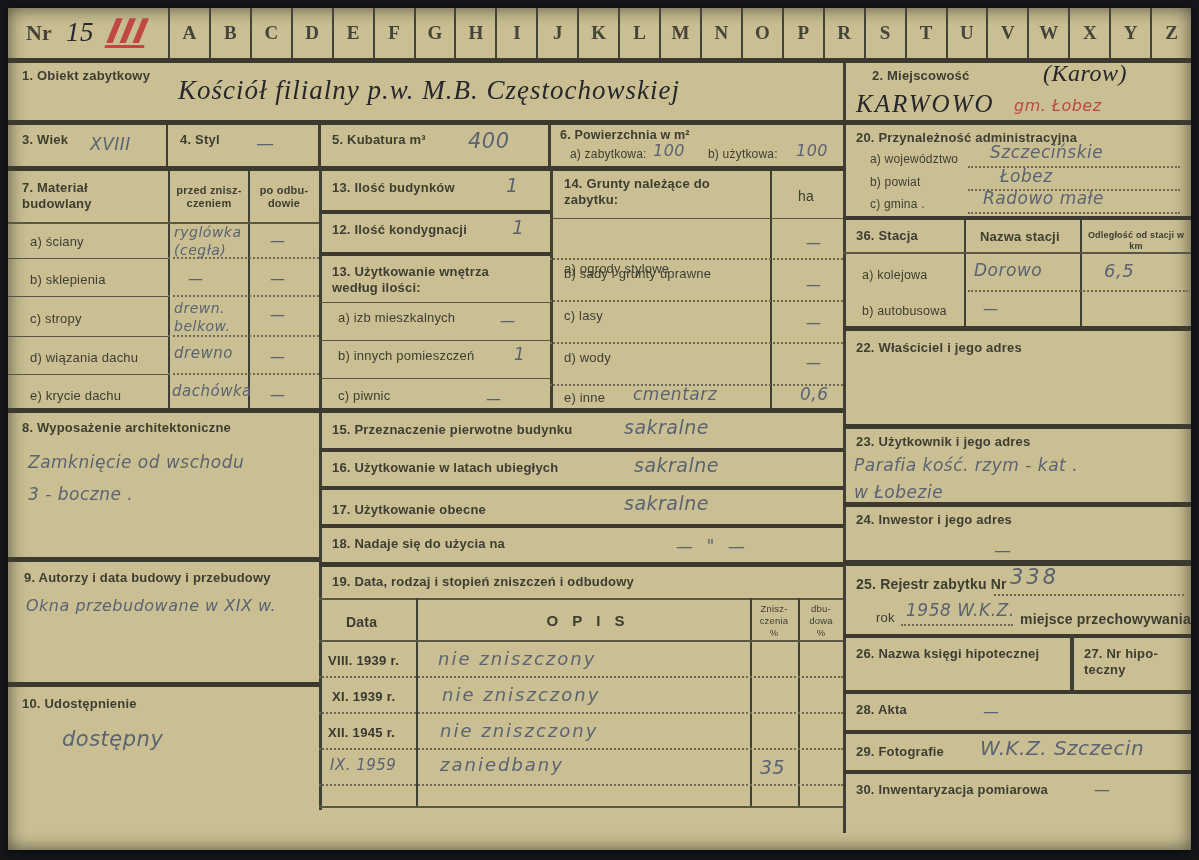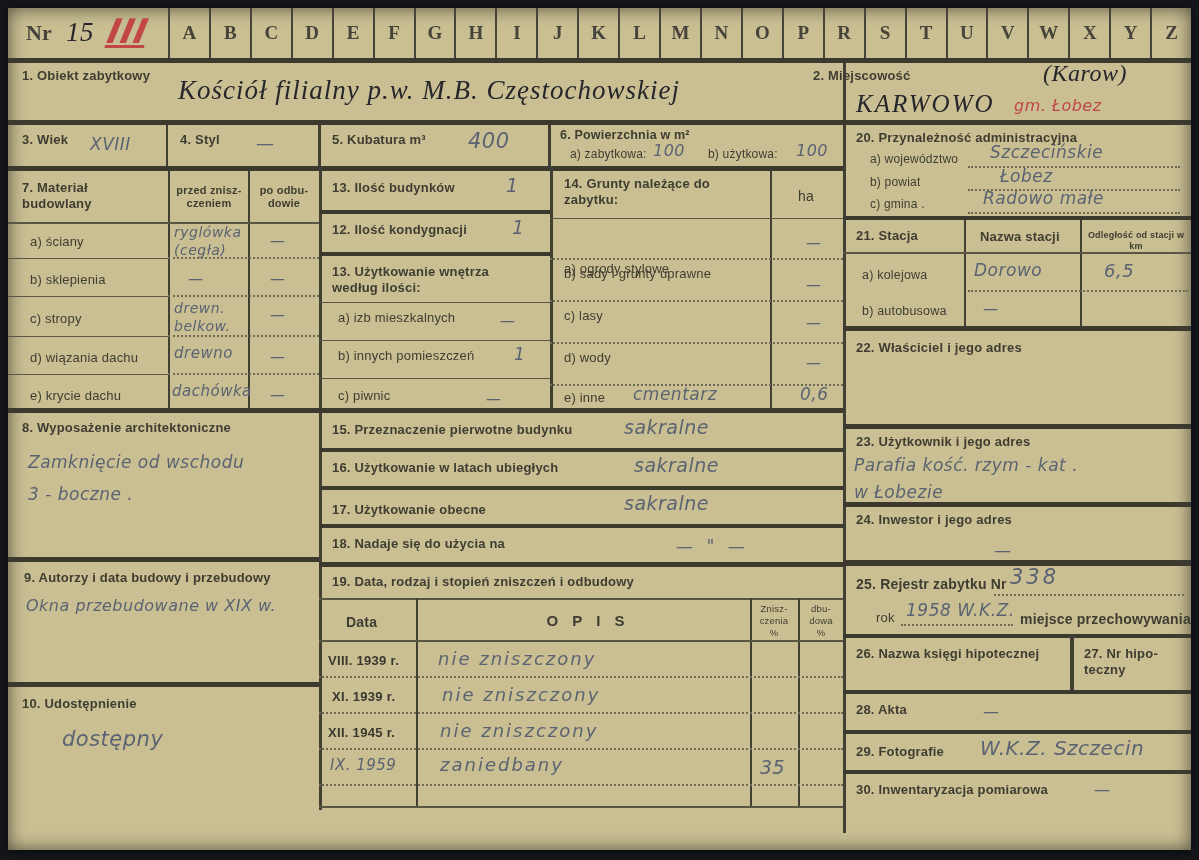--- a/index.html
+++ b/index.html
@@ -60,21 +60,21 @@
     <div class="cell">W</div>
     <div class="cell">X</div>
     <div class="cell">Y</div>
     <div class="cell">Z</div>
   </div>
   <div class="hb" style="left:0;top:50px;width:1183px;"></div>
 
   <div class="a p" style="left:14px;top:60px;">1. Obiekt zabytkowy</div>
   <div class="a hw ink" style="left:170px;top:66px;font-size:27px;letter-spacing:1px;">Kościół filialny p.w. M.B. Częstochowskiej</div>
   <div class="vb" style="left:835px;top:55px;height:770px;"></div>
-  <div class="a p" style="left:805px;top:60px;">2. Miejscowość</div>
+  <div class="a p" style="left:864px;top:60px;">2. Miejscowość</div>
   <div class="a hw ink" style="left:1035px;top:50px;font-size:24px;">(Karow)</div>
   <div class="a hw ink" style="left:848px;top:80px;font-size:25px;letter-spacing:2px;">KARWOWO</div>
   <div class="a hw red" style="left:1006px;top:88px;font-size:16px;">gm. Łobez</div>
   <div class="hb" style="left:0;top:112px;width:1183px;"></div>
 
   <div class="a p" style="left:14px;top:124px;">3. Wiek</div>
   <div class="a hw" style="left:82px;top:126px;font-size:17px;">XVIII</div>
   <div class="vb" style="left:158px;top:117px;height:41px;width:2px;"></div>
   <div class="a p" style="left:172px;top:124px;">4. Styl</div>
   <div class="a hw" style="left:248px;top:124px;font-size:18px;">—</div>
@@ -245,21 +245,21 @@
   <div class="a hw" style="left:982px;top:134px;font-size:17px;">Szczecińskie</div>
   <div class="dl" style="left:960px;top:158px;width:212px;"></div>
   <div class="a p" style="left:862px;top:167px;font-weight:400;font-size:12px;">b) powiat</div>
   <div class="a hw" style="left:992px;top:158px;font-size:17px;">Łobez</div>
   <div class="dl" style="left:960px;top:181px;width:212px;"></div>
   <div class="a p" style="left:862px;top:189px;font-weight:400;font-size:12px;">c) gmina .</div>
   <div class="a hw" style="left:975px;top:180px;font-size:17px;">Radowo małe</div>
   <div class="dl" style="left:960px;top:204px;width:212px;"></div>
   <div class="hb" style="left:835px;top:208px;width:348px;height:4px;"></div>
 
-  <div class="a p" style="left:848px;top:220px;">21. Stacja</div>
+  <div class="a p" style="left:848px;top:220px;">36. Stacja</div>
   <div class="vb" style="left:956px;top:212px;height:106px;width:2px;"></div>
   <div class="a p" style="left:972px;top:221px;">Nazwa stacji</div>
   <div class="vb" style="left:1072px;top:212px;height:106px;width:2px;"></div>
   <div class="a p ctr" style="left:1076px;top:222px;width:104px;font-size:9px;">Odległość od stacji w km</div>
   <div class="sl" style="left:835px;top:244px;width:348px;"></div>
 
   <div class="a p" style="left:854px;top:260px;font-weight:400;font-size:12.5px;">a) kolejowa</div>
   <div class="a hw" style="left:966px;top:252px;font-size:17px;">Dorowo</div>
   <div class="a hw" style="left:1096px;top:252px;font-size:18px;">6,5</div>
   <div class="dl" style="left:960px;top:282px;width:220px;"></div>

